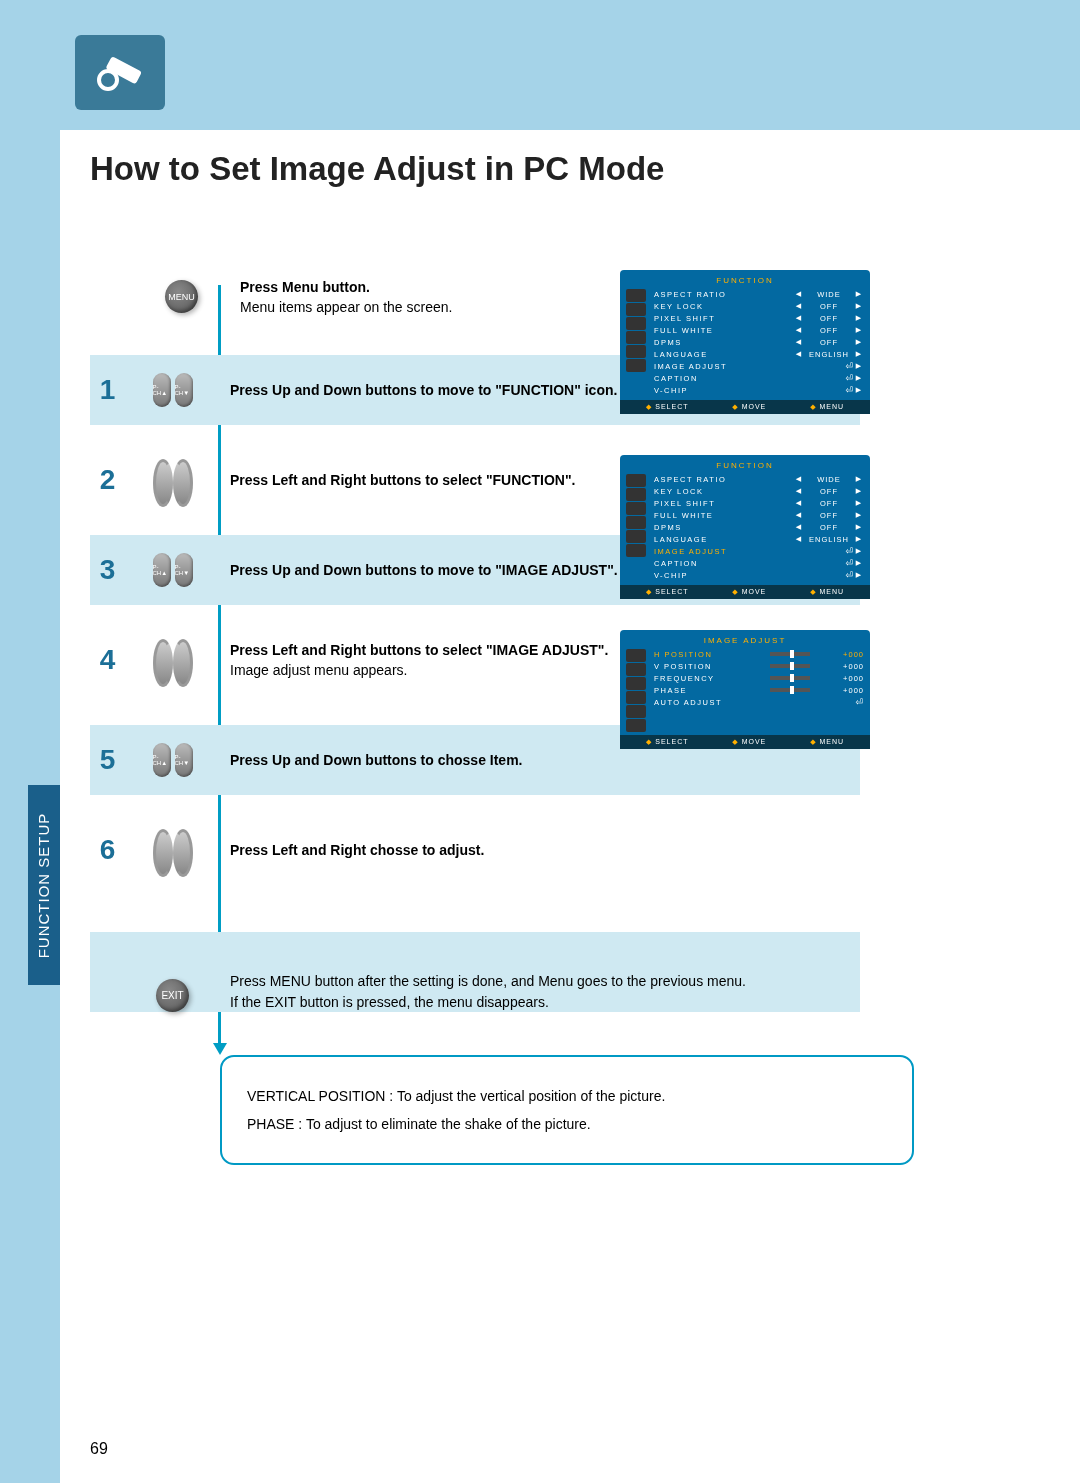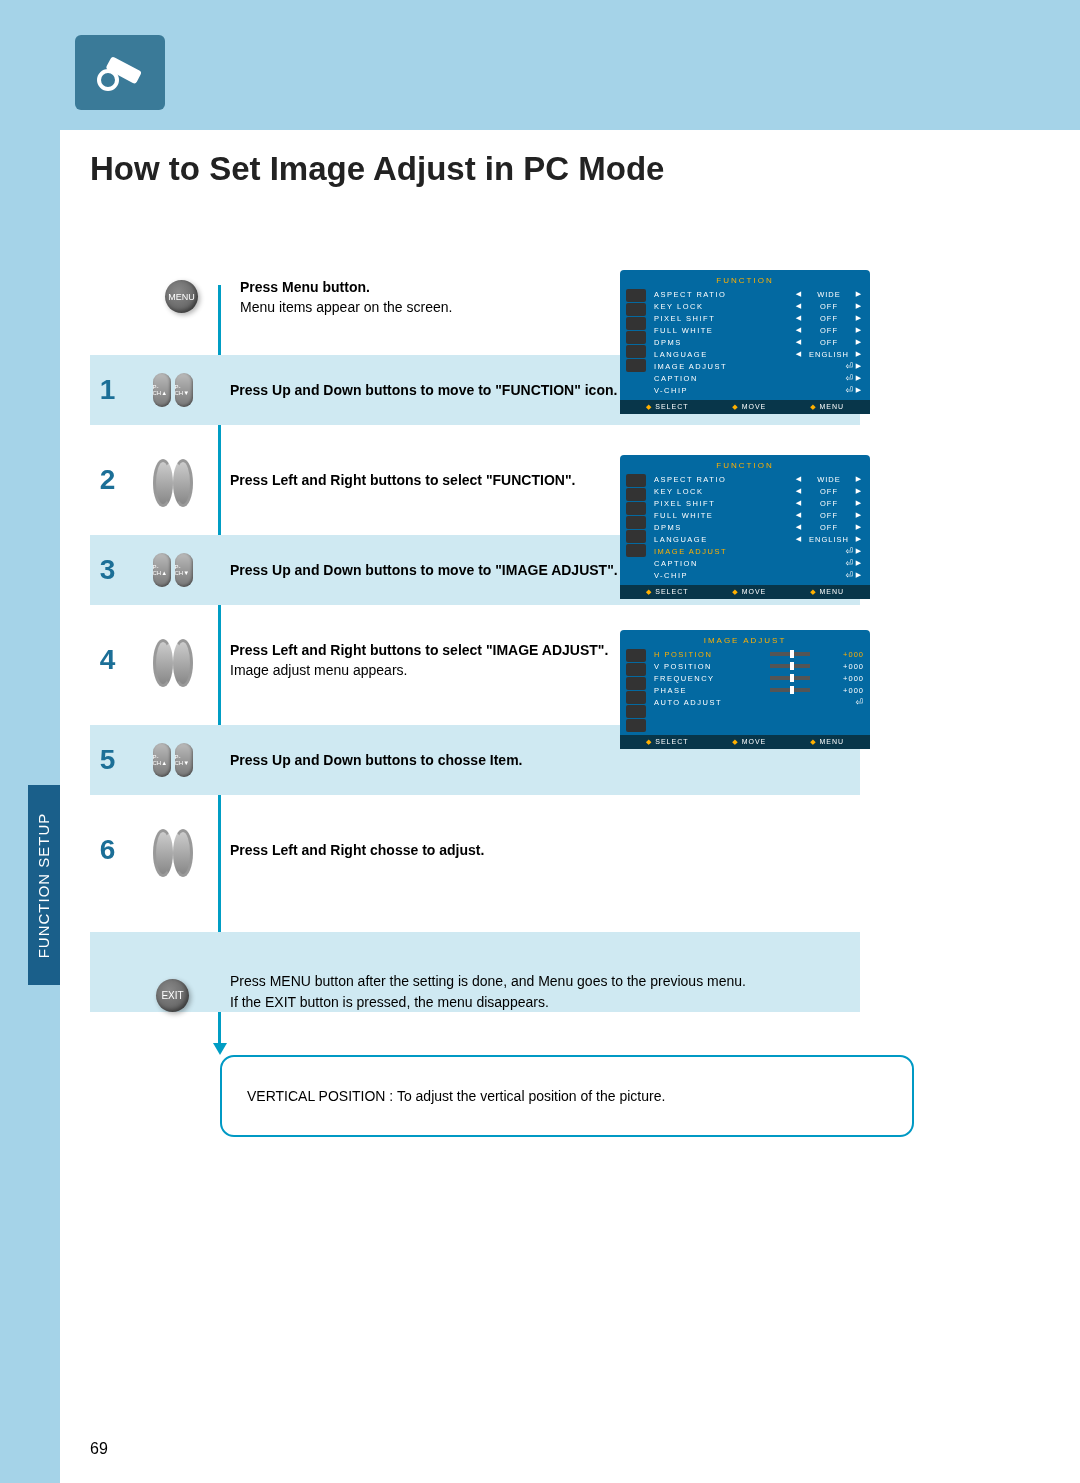--- a/index.html
+++ b/index.html
@@ -521,17 +521,18 @@
       </div>
       <div class="foot">
         <span class="s">SELECT</span>
         <span class="m">MOVE</span>
         <span class="mn">MENU</span>
       </div>
     </div>
 
     <div class="note-box">
       <div>VERTICAL POSITION : To adjust the vertical position of the picture.</div>
+      <div>PHASE : To adjust to eliminate the shake of the picture.</div>
     </div>
   </div>
 
   <div class="pagenum">69</div>
 </div>
 
 </body></html>

